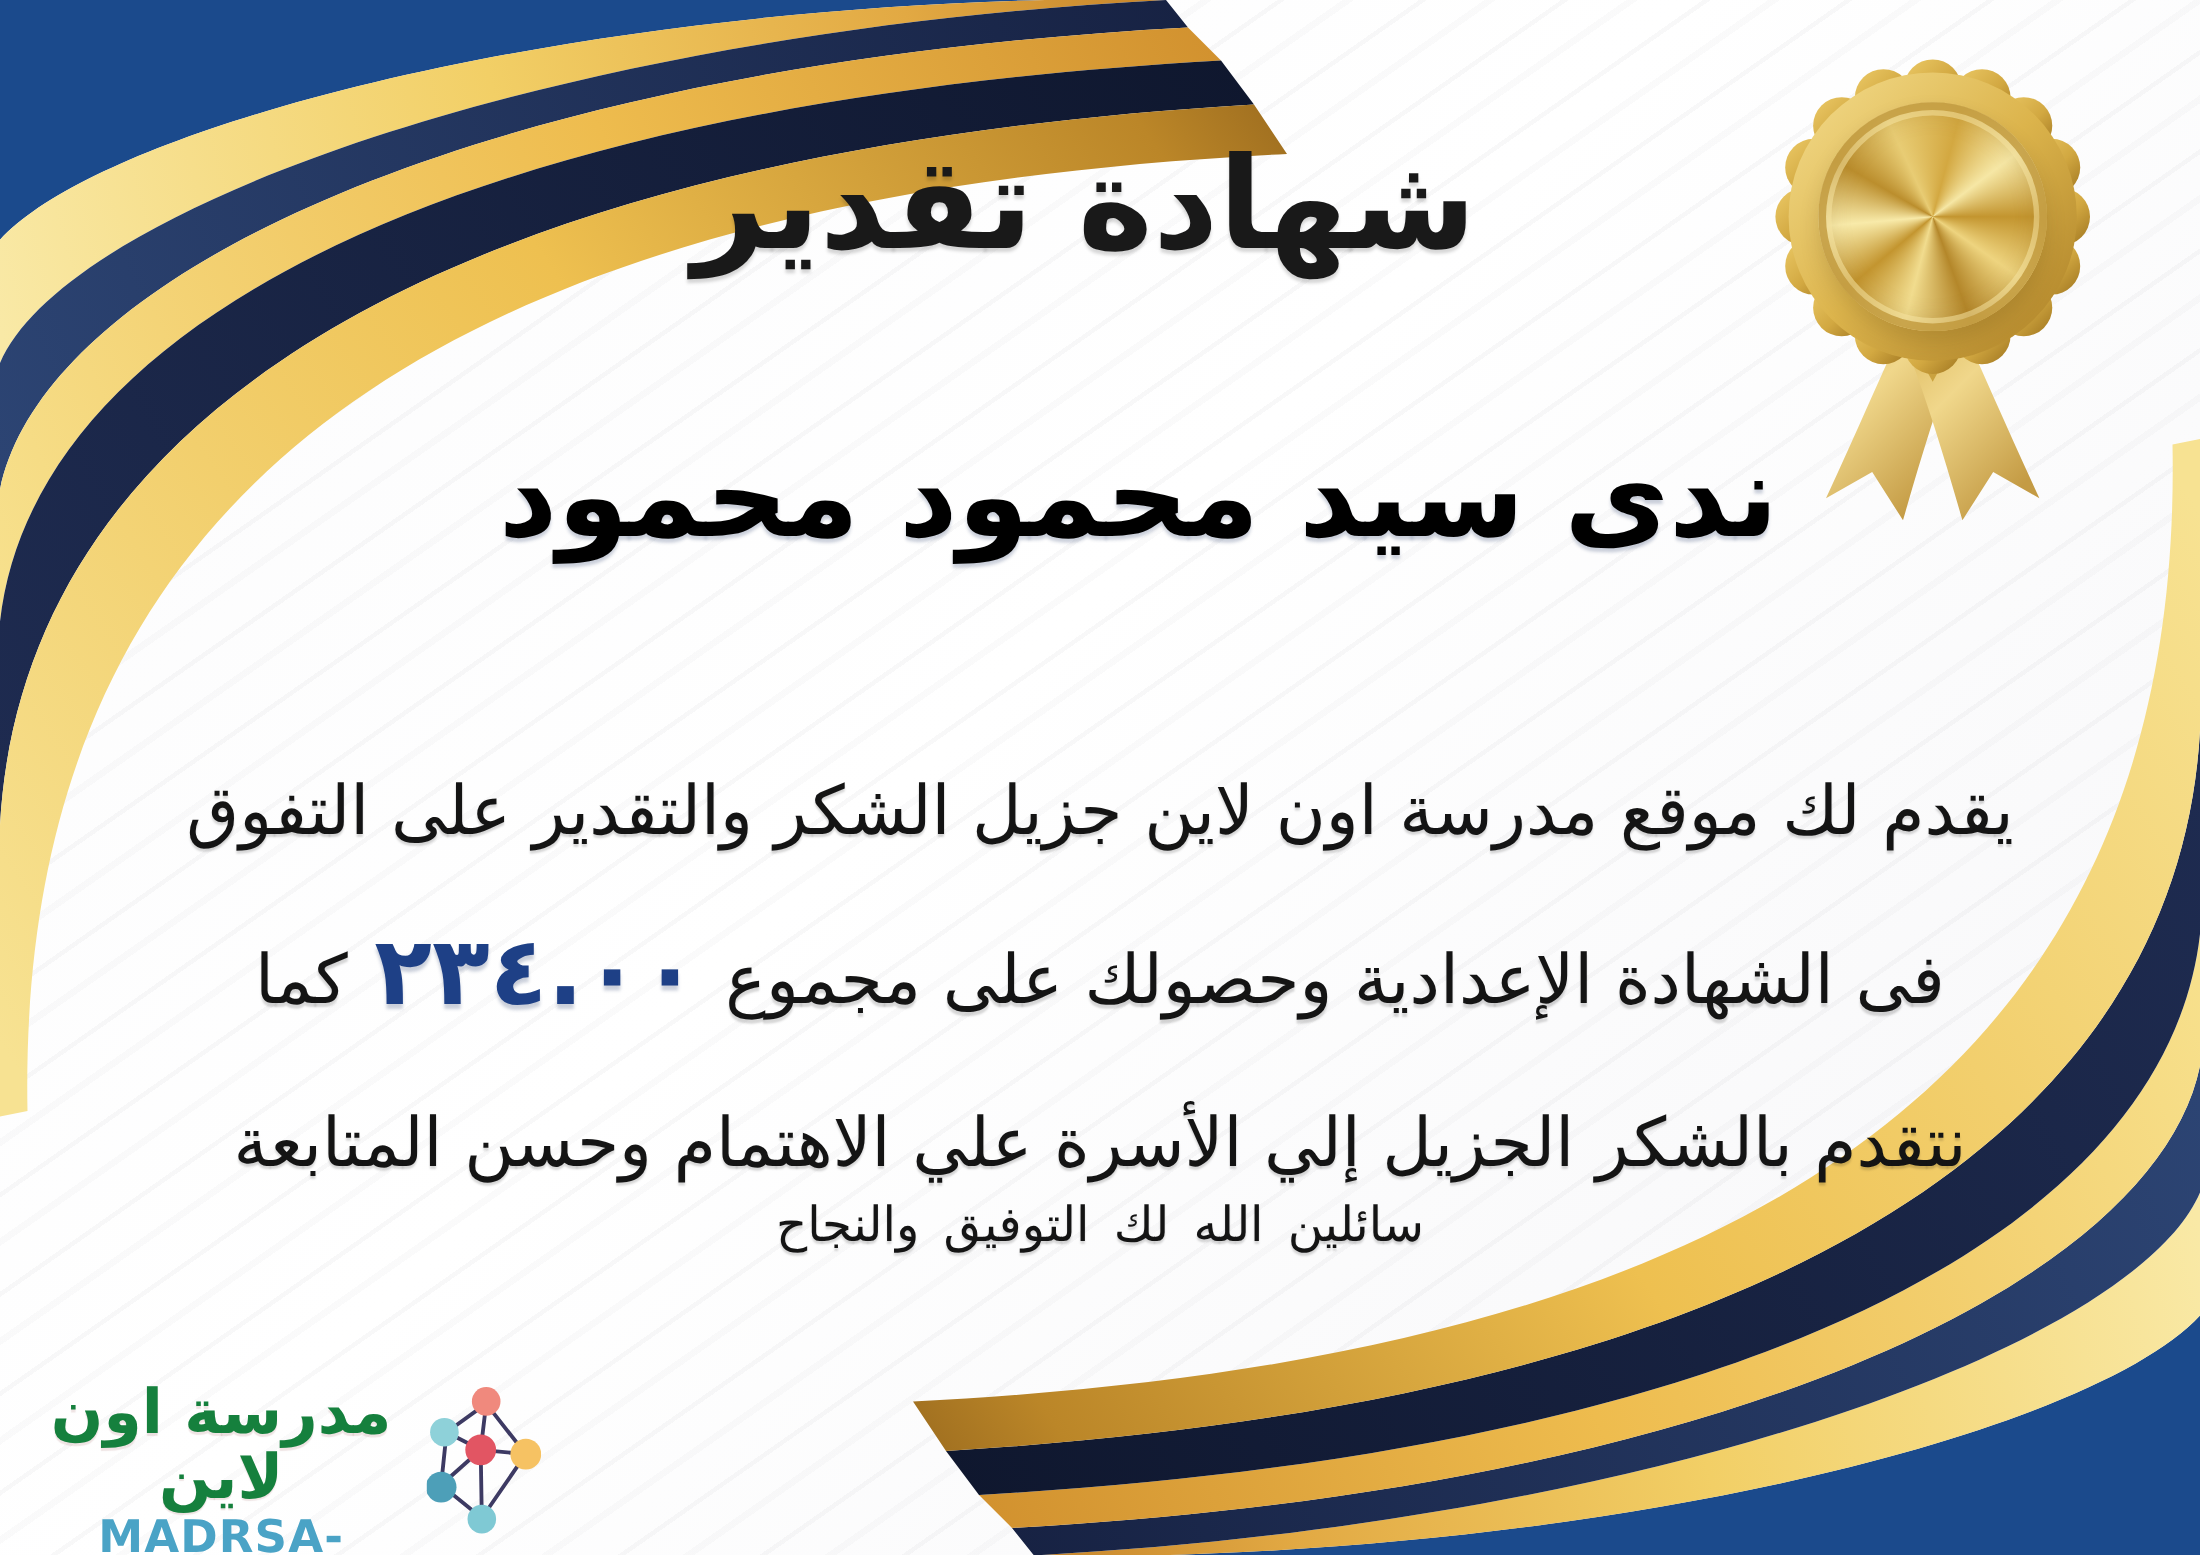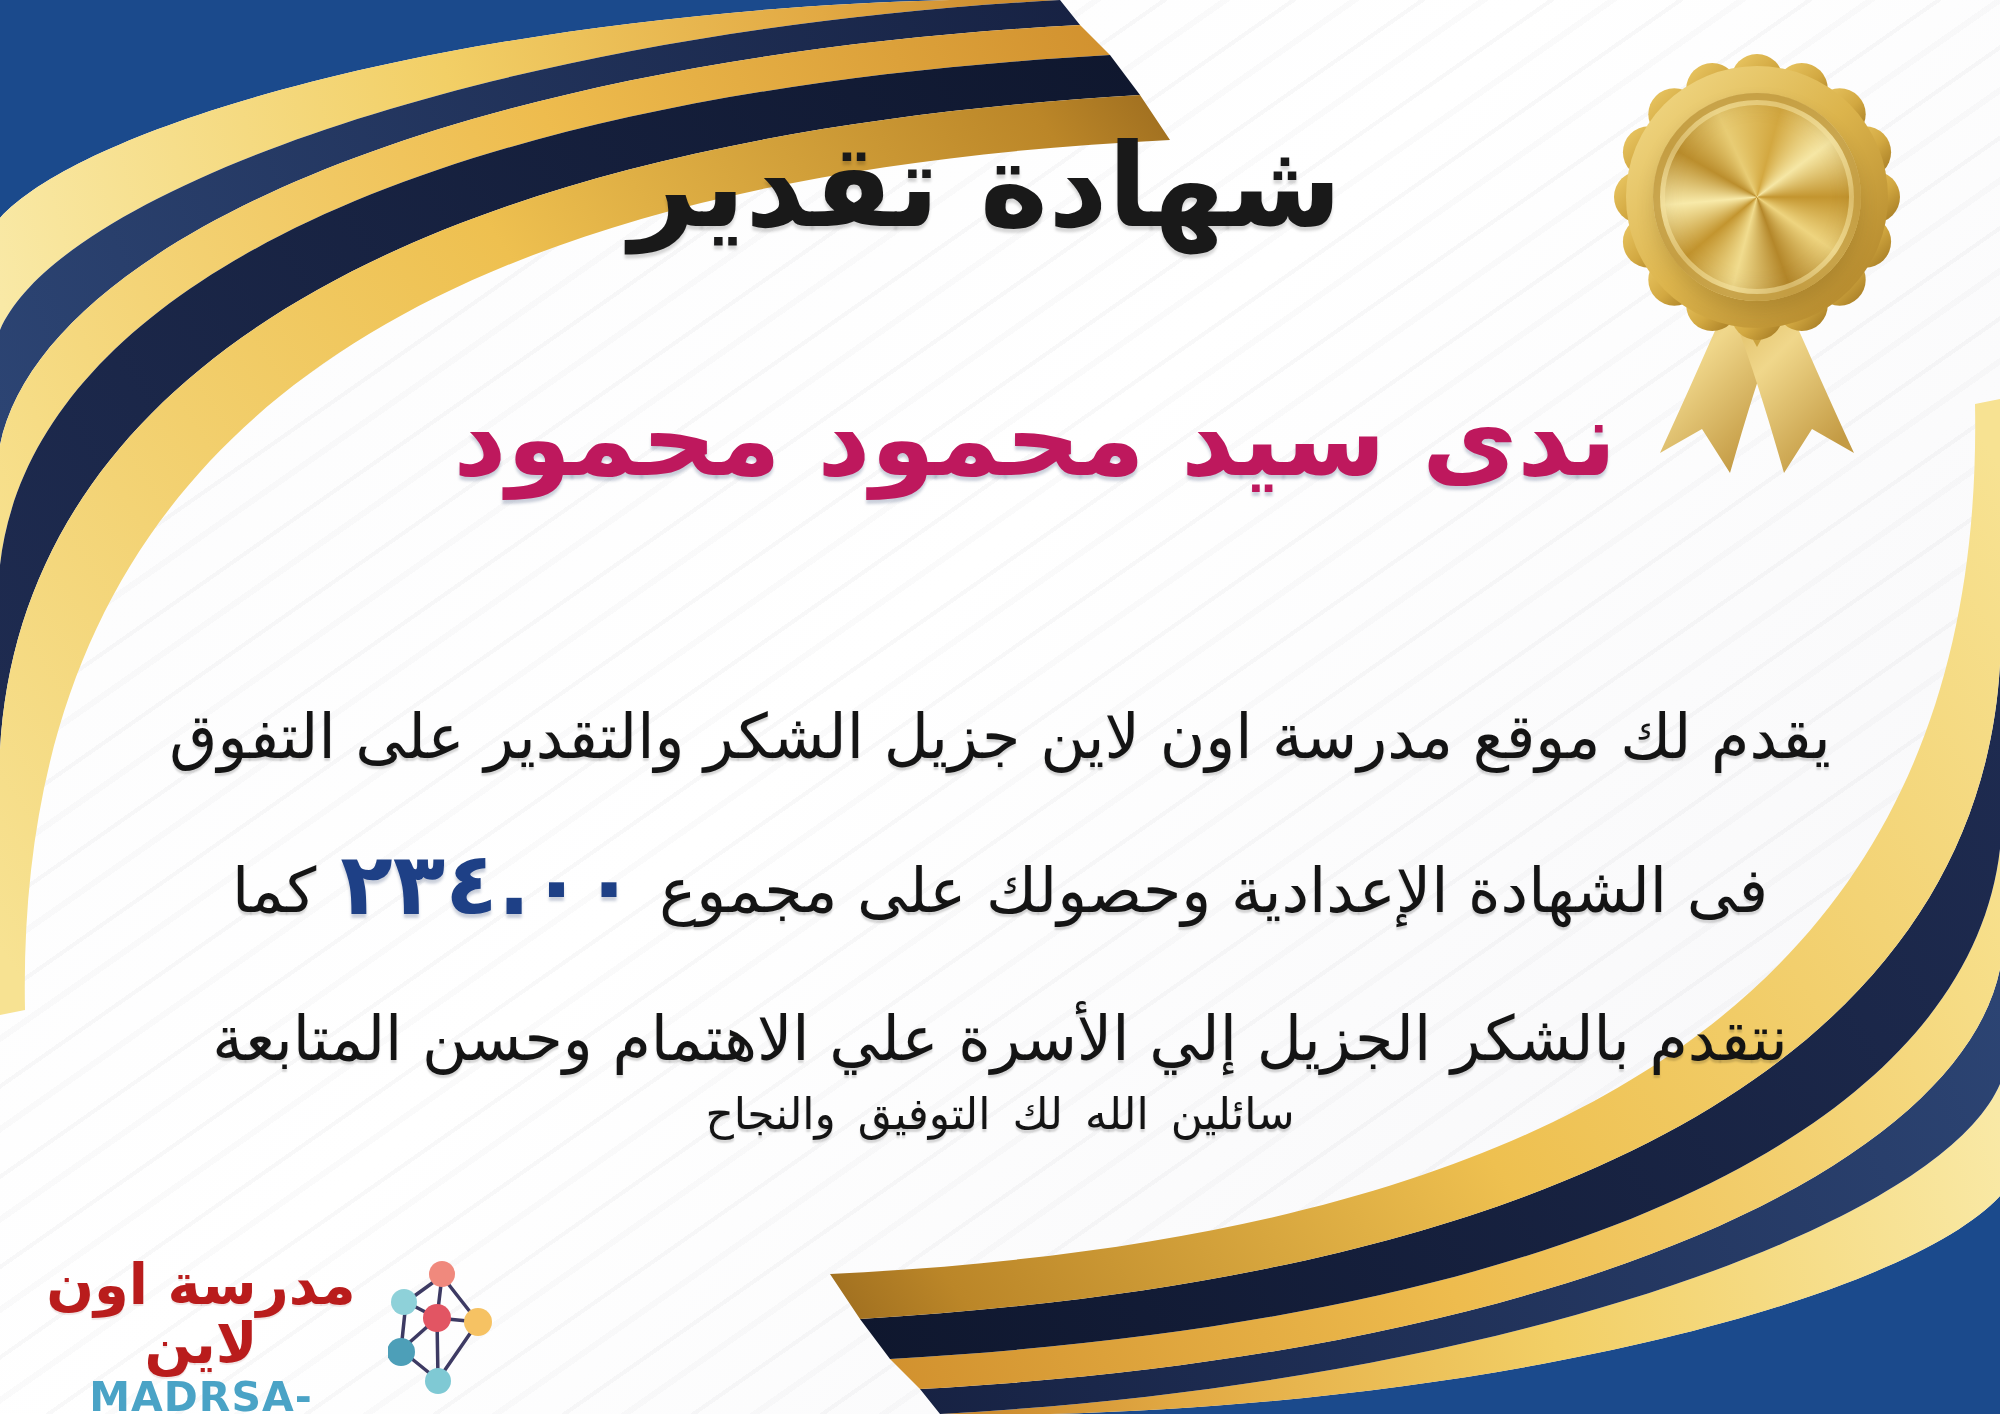--- a/index.html
+++ b/index.html
@@ -14,22 +14,22 @@
 
   
   .txt{position:absolute;white-space:nowrap;direction:rtl;}
   .title{
     left:50%;top:118px;transform:translateX(-52%);
     font-size:116px;font-weight:bold;color:#191919;letter-spacing:1px;
     text-shadow:0 4px 3px rgba(0,0,0,0.16);
     text-align:right;
   }
   .student{
-    left:50%;top:378px;transform:translateX(-47%);
-    font-size:104px;font-weight:bold;color:#be185d;
+    left:50%;top:390px;transform:translateX(-47%);
+    font-size:104px;font-weight:bold;color:#000000;
     text-shadow:0 4px 3px rgba(20,40,90,0.22);
     text-align:center;
   }
   .bodyline{
     left:50%;transform:translateX(-50%);
     font-size:62px;color:#141414;font-weight:500;
     text-shadow:0 3px 2px rgba(0,0,0,0.16);
   }
   .line1{top:700px;}
   .line2{top:840px;display:flex;align-items:center;}
@@ -52,21 +52,21 @@
       inset 0 0 0 7px rgba(189,148,53,0.75),
       inset 0 0 0 12px rgba(246,228,160,0.55),
       inset 0 0 26px rgba(115,75,12,0.35),
       0 10px 18px rgba(60,40,0,0.15);
   }
 
   
   .logo{position:absolute;left:22px;top:1256px;width:470px;height:150px;}
   .logo-icon{position:absolute;right:0;top:2px;width:104px;height:138px;}
   .logo-textcol{position:absolute;left:0;right:112px;top:0;text-align:center;direction:rtl;}
-  .logo-ar{font-size:56px;font-weight:bold;color:#b91c1c;line-height:1.05;
+  .logo-ar{font-size:56px;font-weight:bold;color:#15803d;line-height:1.05;
            text-shadow:0 2px 1px rgba(120,30,30,0.12);}
   .logo-en{font-size:41px;font-weight:bold;color:#4aa3c6;letter-spacing:1px;
            direction:ltr;line-height:1.15;}
 </style>
 </head>
 <body>
 
 <svg class="corners" viewBox="0 0 2000 1414" aria-hidden="true">
   <defs>
     <linearGradient id="g1" x1="0" y1="300" x2="1050" y2="20" gradientUnits="userSpaceOnUse">

